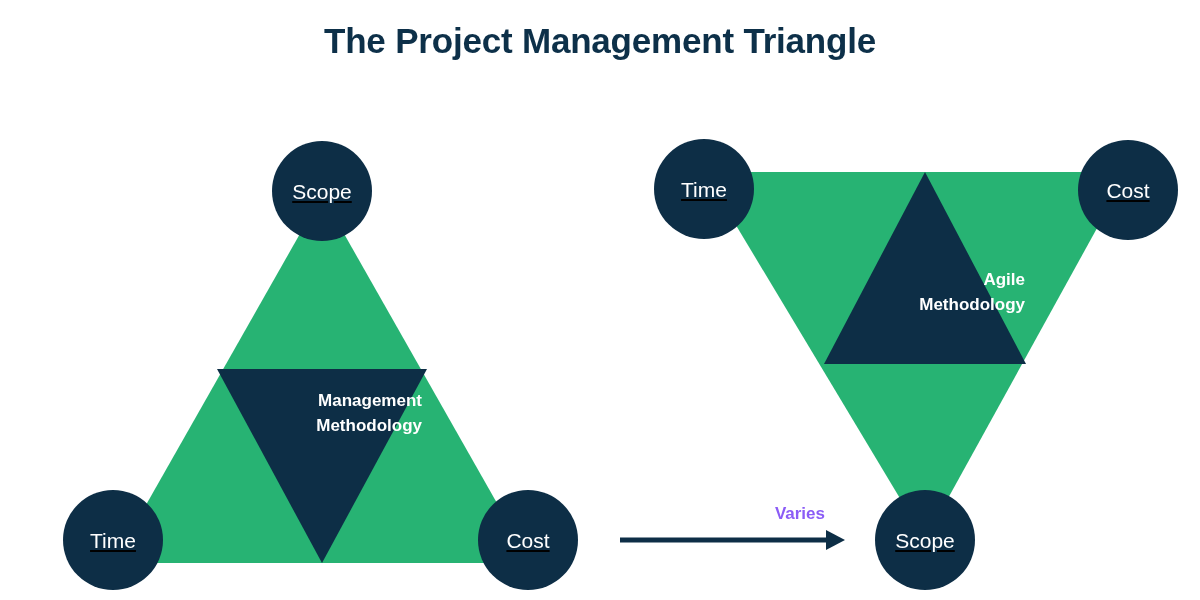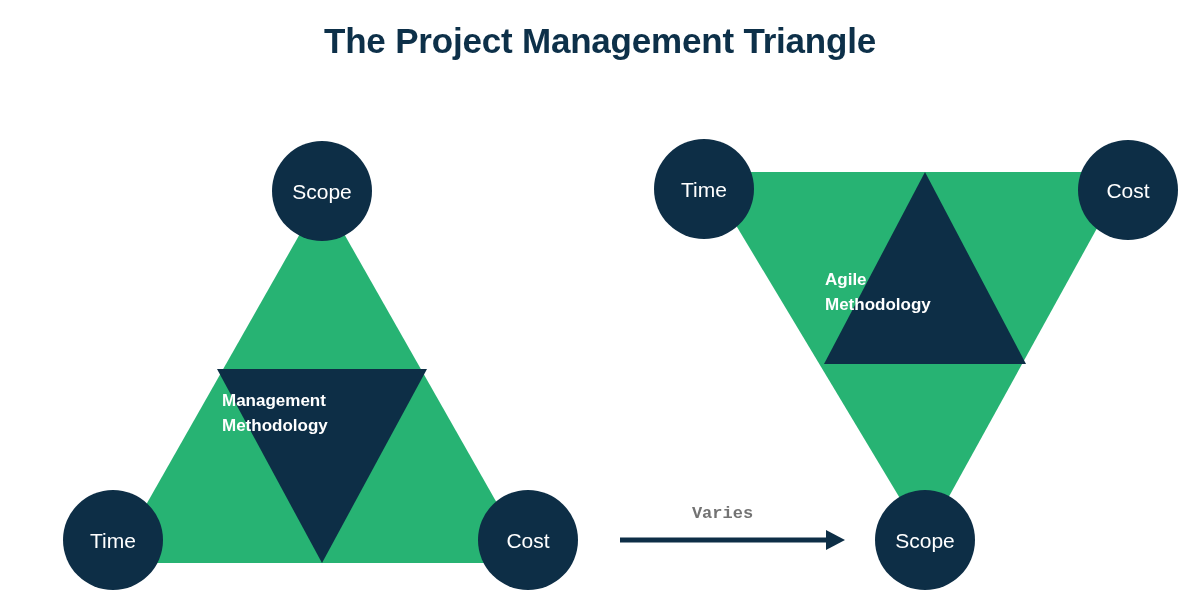--- a/index.html
+++ b/index.html
@@ -57,20 +57,21 @@
   
   .node {
     position: absolute;
     width: 100px;
     height: 100px;
     border-radius: 50%;
     background: #0d2e46;
     display: flex;
     align-items: center;
     justify-content: center;
+    text-decoration: underline;
   }
   .node-label {
     color: #ffffff;
     font-size: 21px;
     font-weight: normal;
     line-height: 1;
     text-align: center;
   }
 
   
@@ -79,21 +80,21 @@
   .node-l-cost  { left: 478px; top: 490px; }
 
   
   .node-r-time  { left: 654px;  top: 139px; }
   .node-r-cost  { left: 1078px; top: 140px; }
   .node-r-scope { left: 875px;  top: 490px; }
 
   
   .inner-caption {
     position: absolute;
-    text-align: left;
+    text-align: right;
     color: #ffffff;
     font-size: 17px;
     font-weight: bold;
     line-height: 1.45;
     pointer-events: none;
   }
   .caption-waterfall {
     left: 222px;
     top: 389px;
     width: 200px;
@@ -103,26 +104,25 @@
     top: 268px;
     width: 200px;
   }
 
   
   .varies-label {
     position: absolute;
     left: 620px;
     top: 505px;
     width: 205px;
-    text-align: center;
+    text-align: right;
     font-size: 17px;
     font-weight: bold;
-    color: #737373;
+    color: #8b5cf6;
     line-height: 1;
-    font-family: Liberation Mono, monospace;
   }
 </style>
 </head>
 <body>
 
 <div id="stage">
 
   <div class="header">
     <h1 class="title">The Project Management Triangle</h1>
   </div>

